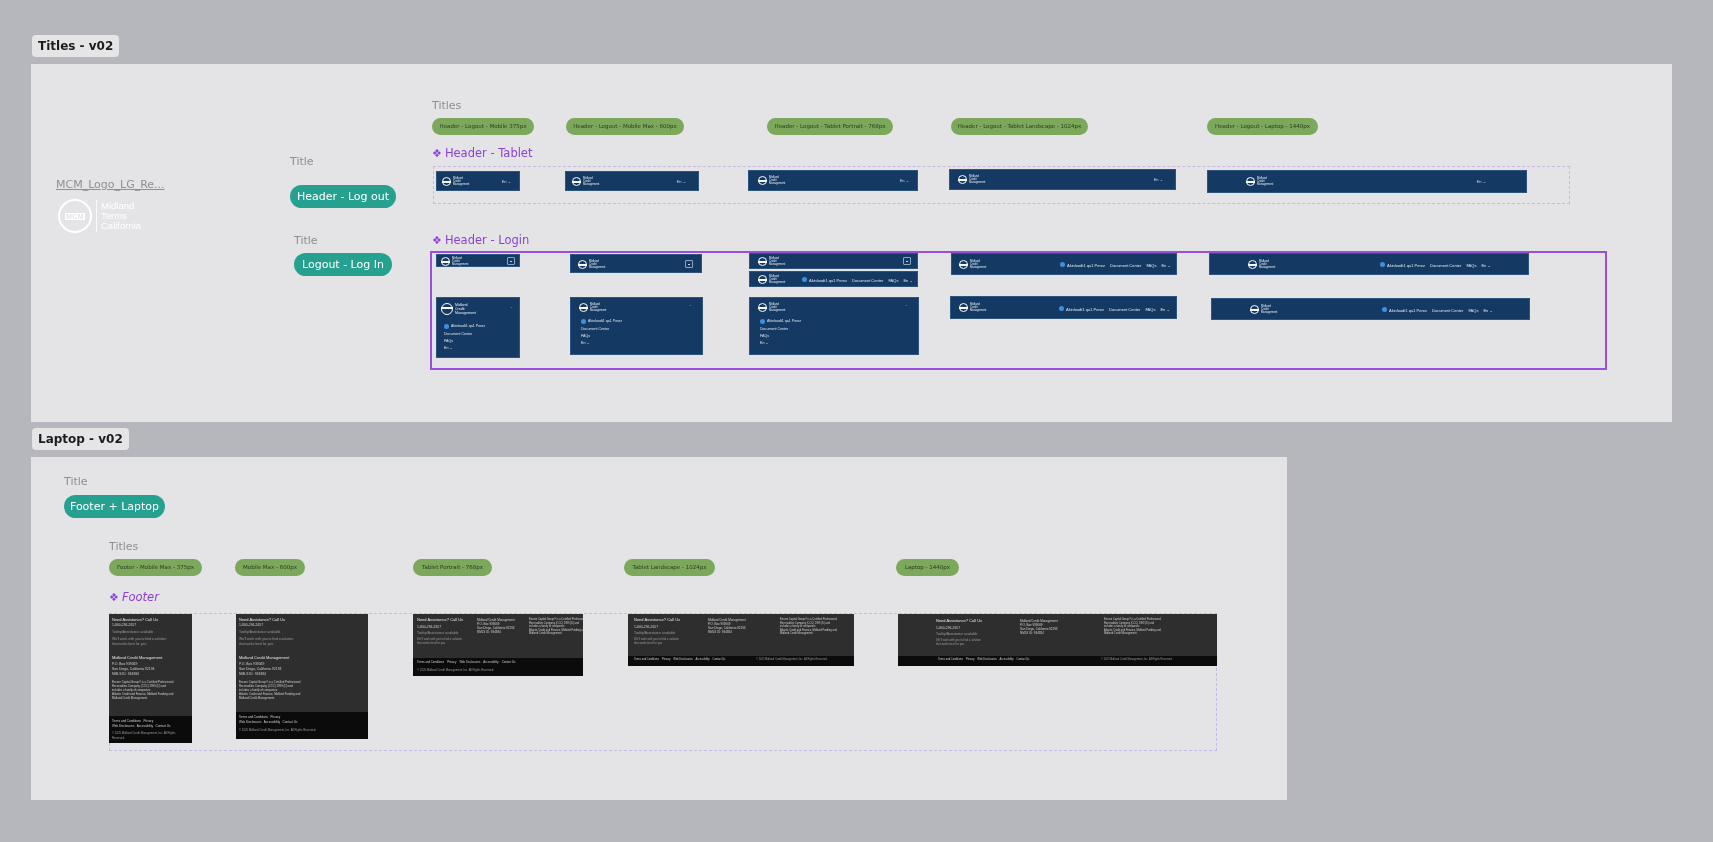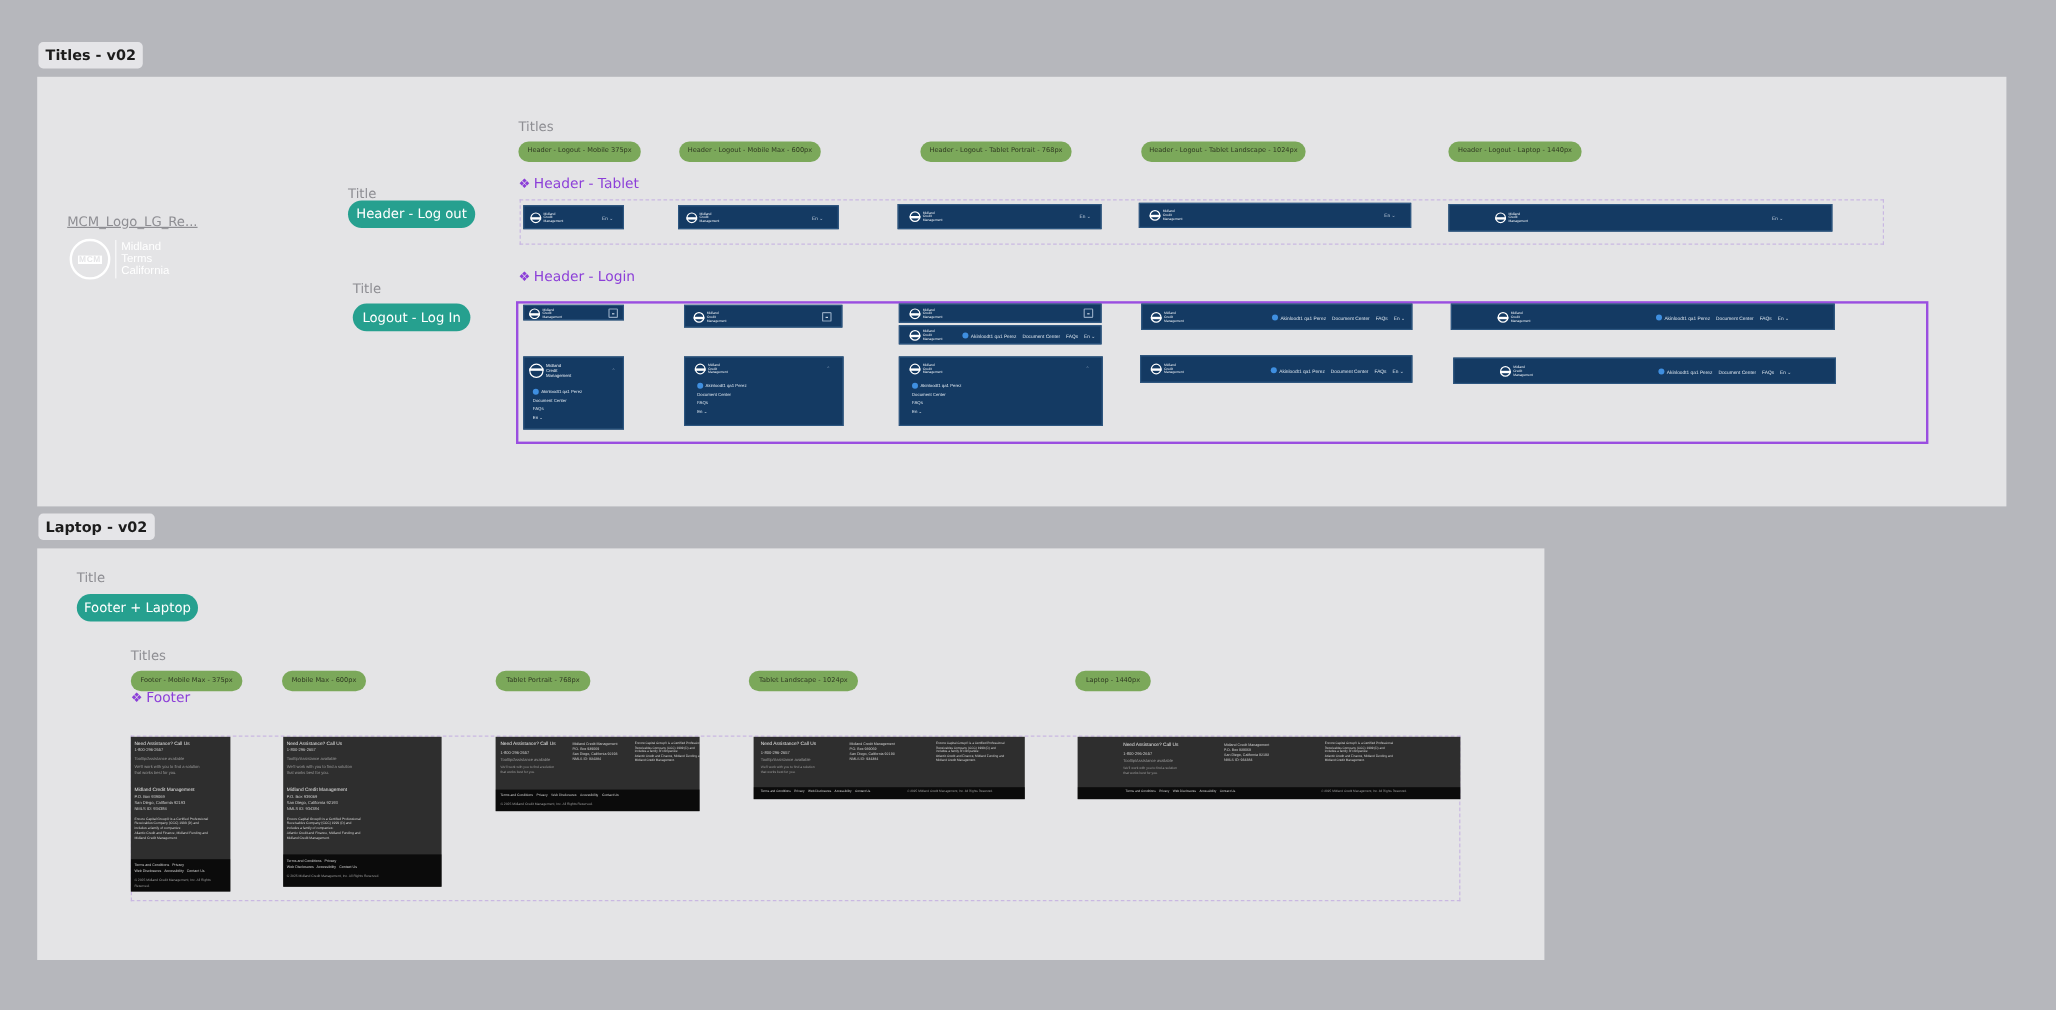--- a/index.html
+++ b/index.html
@@ -51,21 +51,21 @@
     </div>
   <div class="sep"></div>
   <div class="name">
     <div>Midland</div>
     <div>Terms</div>
     <div>California</div>
   </div>
 </div>
 
 <div class="grey-label" style="left:290px;top:155px;">Title</div>
-<div class="teal-pill" style="left:290px;top:167px;width:106px;">Header - Log out</div>
+<div class="teal-pill" style="left:290px;top:185px;width:106px;">Header - Log out</div>
 <div class="grey-label" style="left:294px;top:234px;">Title</div>
 <div class="teal-pill" style="left:294px;top:253px;width:98px;">Logout - Log In</div>
 
 <div class="grey-label" style="left:432px;top:99px;">Titles</div>
 <div class="green-pill" style="left:432px;top:118px;width:102px;">Header - Logout - Mobile 375px</div>
 <div class="green-pill" style="left:566px;top:118px;width:118px;">Header - Logout - Mobile Max - 600px</div>
 <div class="green-pill" style="left:767px;top:118px;width:126px;">Header - Logout - Tablet Portrait - 768px</div>
 <div class="green-pill" style="left:951px;top:118px;width:137px;">Header - Logout - Tablet Landscape - 1024px</div>
 <div class="green-pill" style="left:1207px;top:118px;width:111px;">Header - Logout - Laptop - 1440px</div>
 
@@ -113,21 +113,21 @@
 <div class="hdr" style="left:1207px;top:170px;width:320px;height:23px;">
   <div class="logo-mini" style="left:38px;top:6px;">
       <div class="circ"></div>
       <div class="txt">Midland
 Credit
 Management</div>
     </div>
   <div class="lang" style="right:40px;top:8px;">En ⌄</div>
 </div>
 
-<div class="comp-title" style="left:432px;top:223px;">
+<div class="comp-title" style="left:432px;top:233px;">
   <span class="diamond">❖</span><span>Header - Login</span>
 </div>
 <div class="solid-purple" style="left:430px;top:251px;width:1177px;height:119px;"></div>
 
 <div class="hdr" style="left:436px;top:254px;width:84px;height:13px;">
   <div class="logo-mini" style="left:4px;top:2px;">
       <div class="circ"></div>
       <div class="txt">Midland
 Credit
 Management</div>
@@ -269,21 +269,21 @@
 <div class="grey-label" style="left:64px;top:475px;">Title</div>
 <div class="teal-pill" style="left:64px;top:495px;width:101px;">Footer + Laptop</div>
 
 <div class="grey-label" style="left:109px;top:540px;">Titles</div>
 <div class="green-pill" style="left:109px;top:559px;width:93px;">Footer - Mobile Max - 375px</div>
 <div class="green-pill" style="left:235px;top:559px;width:70px;">Mobile Max - 600px</div>
 <div class="green-pill" style="left:413px;top:559px;width:79px;">Tablet Portrait - 768px</div>
 <div class="green-pill" style="left:624px;top:559px;width:91px;">Tablet Landscape - 1024px</div>
 <div class="green-pill" style="left:896px;top:559px;width:63px;">Laptop - 1440px</div>
 
-<div class="comp-title" style="left:109px;top:574px;">
+<div class="comp-title" style="left:109px;top:590px;font-style:italic;">
   <span class="diamond">❖</span><span>Footer</span>
 </div>
 <div class="dashed-box" style="left:109px;top:613px;width:1108px;height:138px;"></div>
 
 <div class="ftr" style="left:109px;top:614px;width:83px;height:129px;">
   <div class="ftxt b" style="left:3px;top:4px;">Need Assistance? Call Us</div>
   <div class="ftxt" style="left:3px;top:9px;">1-800-296-2657</div>
   <div class="ftxt dim" style="left:3px;top:16px;">Tooltip/Assistance available</div>
   <div class="ftxt dim" style="left:3px;top:23px;">We'll work with you to find a solution
 that works best for you.</div>

